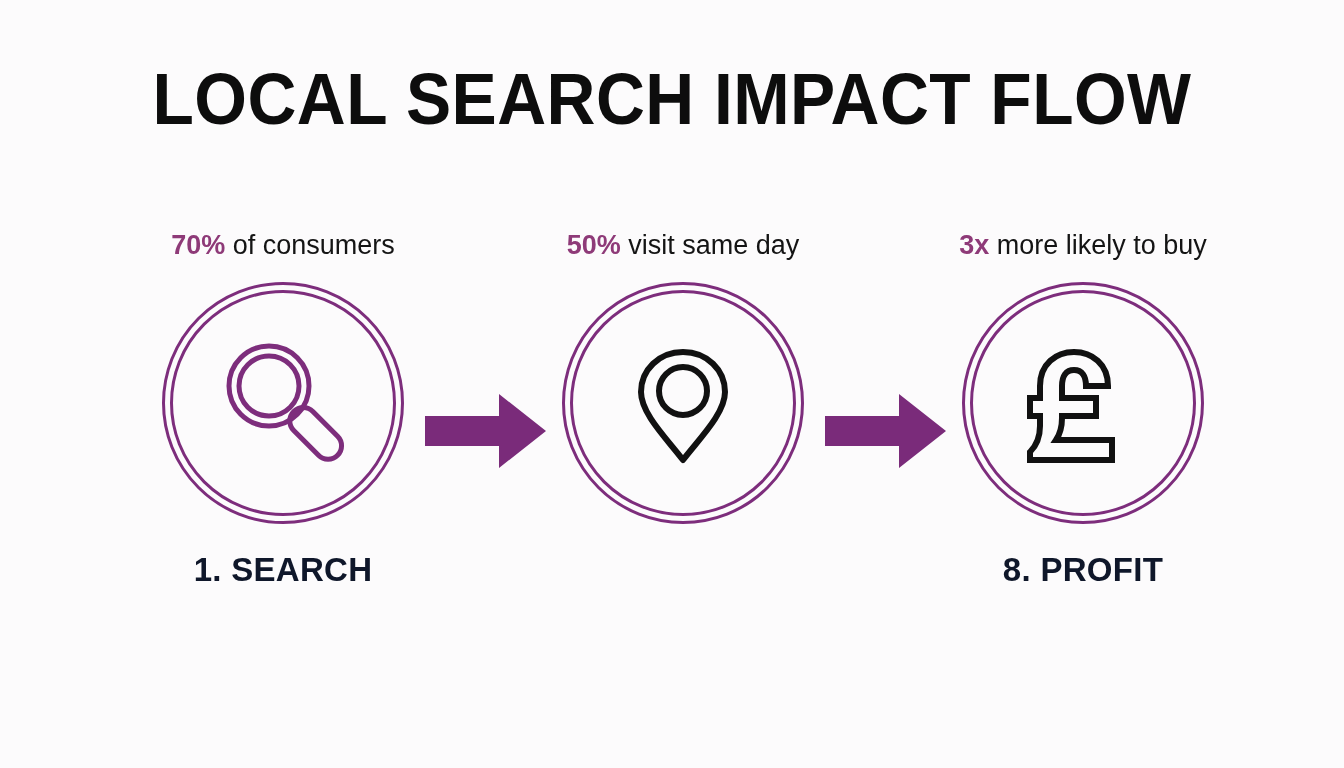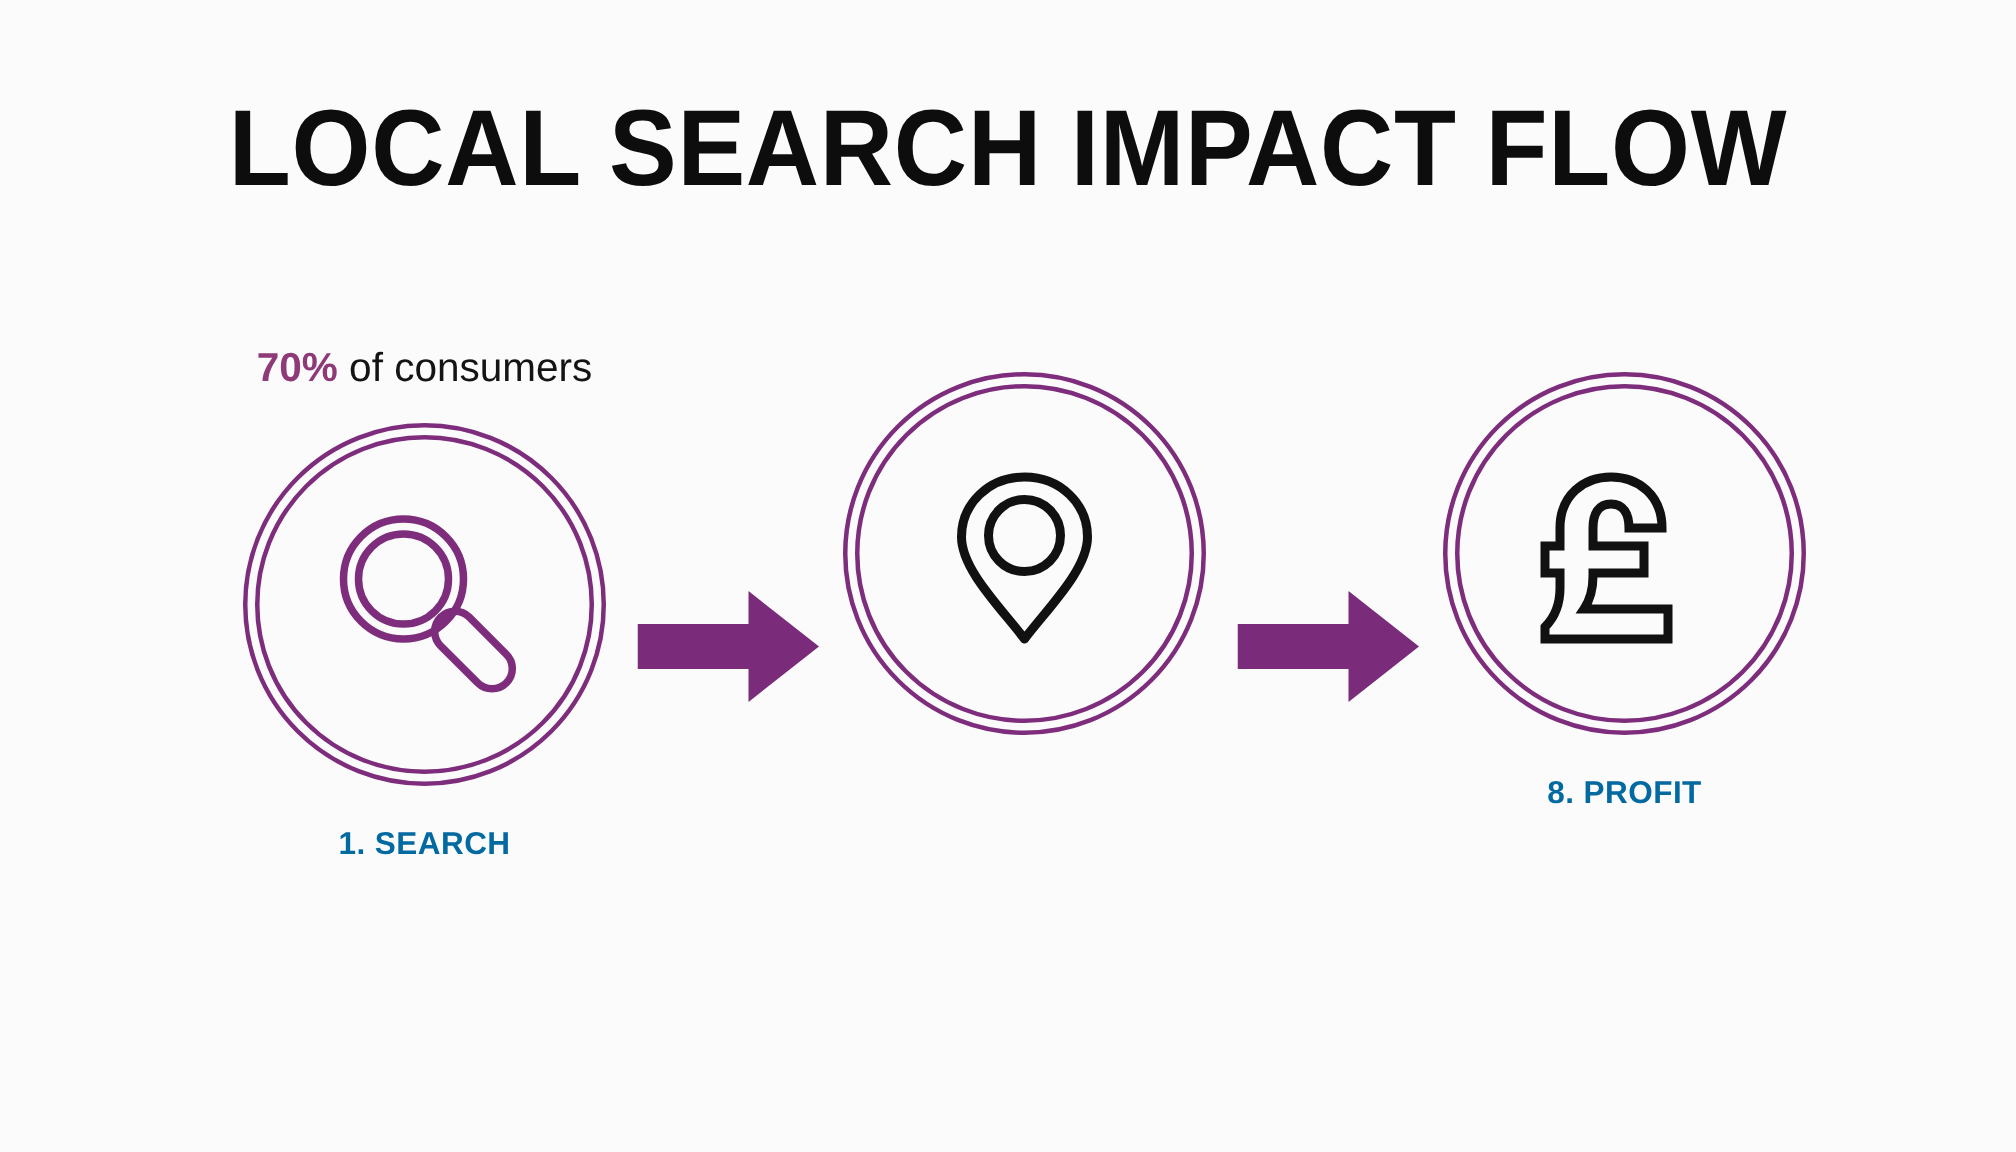--- a/index.html
+++ b/index.html
@@ -88,23 +88,23 @@
     border-radius: 50%;
     border: 3px solid #7d2d7c;
     box-sizing: border-box;
     display: flex;
     align-items: center;
     justify-content: center;
   }
 
   .step-label {
     margin-top: 24px;
-    font-size: 21px;
+    font-size: 33px;
     font-weight: bold;
-    color: #0369a1;
+    color: #0f172a;
     letter-spacing: 0.3px;
     white-space: nowrap;
   }
 
   
   .arrow {
     position: absolute;
     top: 164px;
     width: 122px;
     height: 78px;
@@ -140,35 +140,41 @@
               </g>
             </svg>
           </span>
         </div>
       </div>
     </div>
     <div class="step-label">1. SEARCH</div>
   </div>
 
   <div class="step step-2">
+    <div class="stat">
+      <span class="hl">50%</span><span> visit same day</span>
+    </div>
     <div class="circle-wrap">
       <div class="ring-outer">
         <div class="ring-inner">
           <span>
             <svg width="150" height="150" viewBox="0 0 150 150" fill="none">
               <path d="M75 24 C51 24 33 42 33 64 C33 86 60 112 75 132 C90 112 117 86 117 64 C117 42 99 24 75 24 Z" stroke="#111111" stroke-width="6" stroke-linejoin="round" fill="none"></path>
               <circle cx="75" cy="63" r="24" stroke="#111111" stroke-width="6" fill="none"></circle>
             </svg>
           </span>
         </div>
       </div>
     </div>
   </div>
 
   <div class="step step-3">
+    <div class="stat">
+      <span class="hl">3x</span><span> more likely to buy</span>
+    </div>
     <div class="circle-wrap">
       <div class="ring-outer">
         <div class="ring-inner">
           <span>
             <svg width="150" height="150" viewBox="0 0 150 150" fill="none">
 
               <path d="M100 58
                        C100 36 84 24 66 24
                        C48 24 32 36 32 58
                        L32 70

